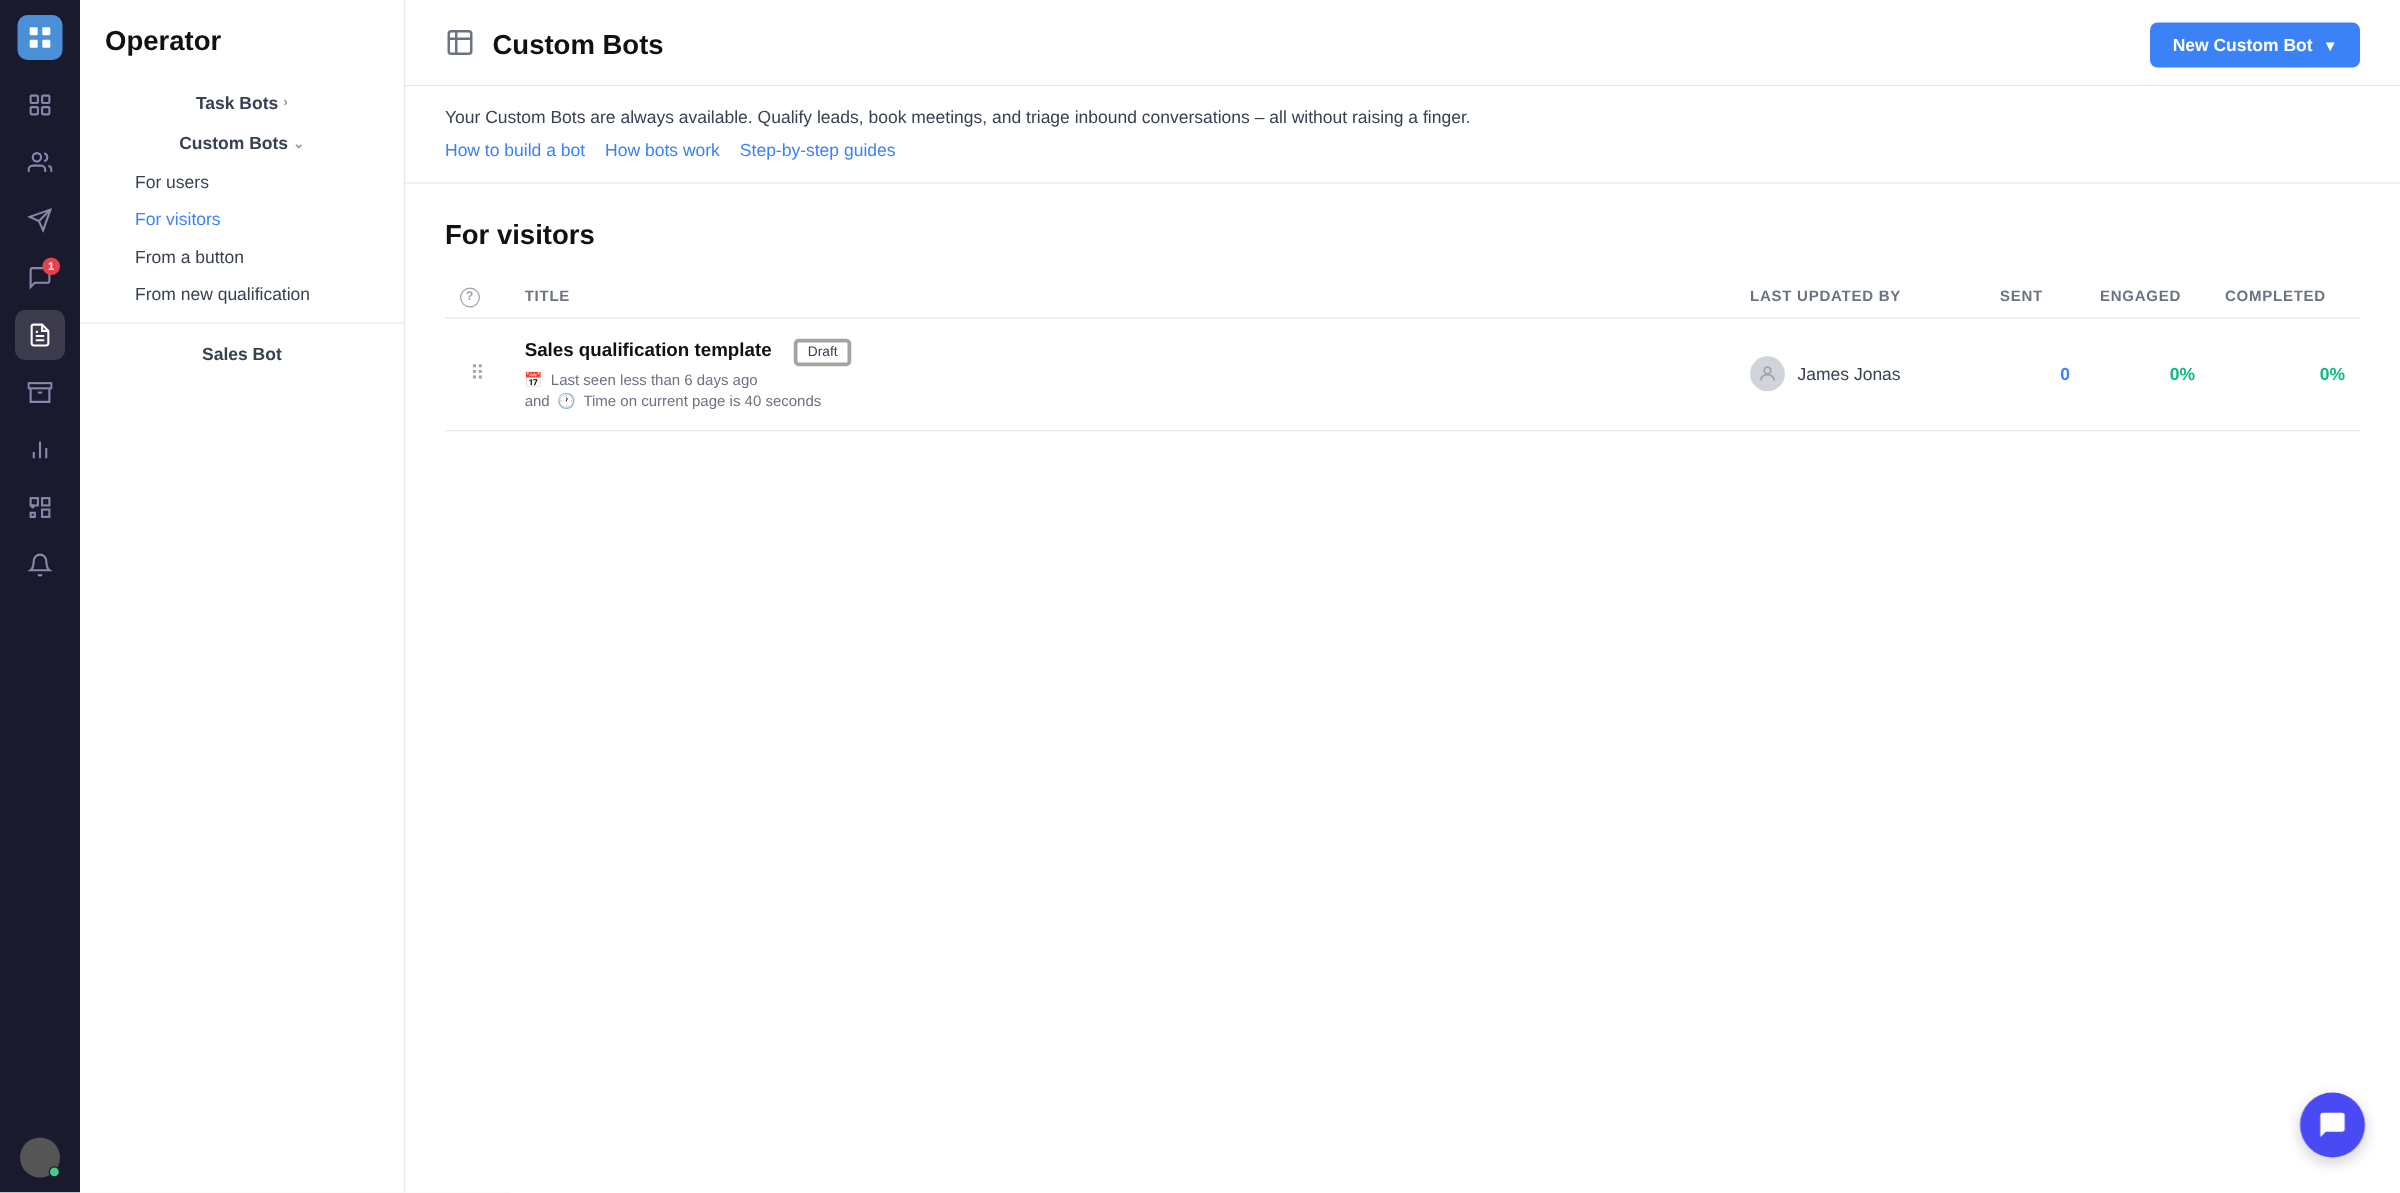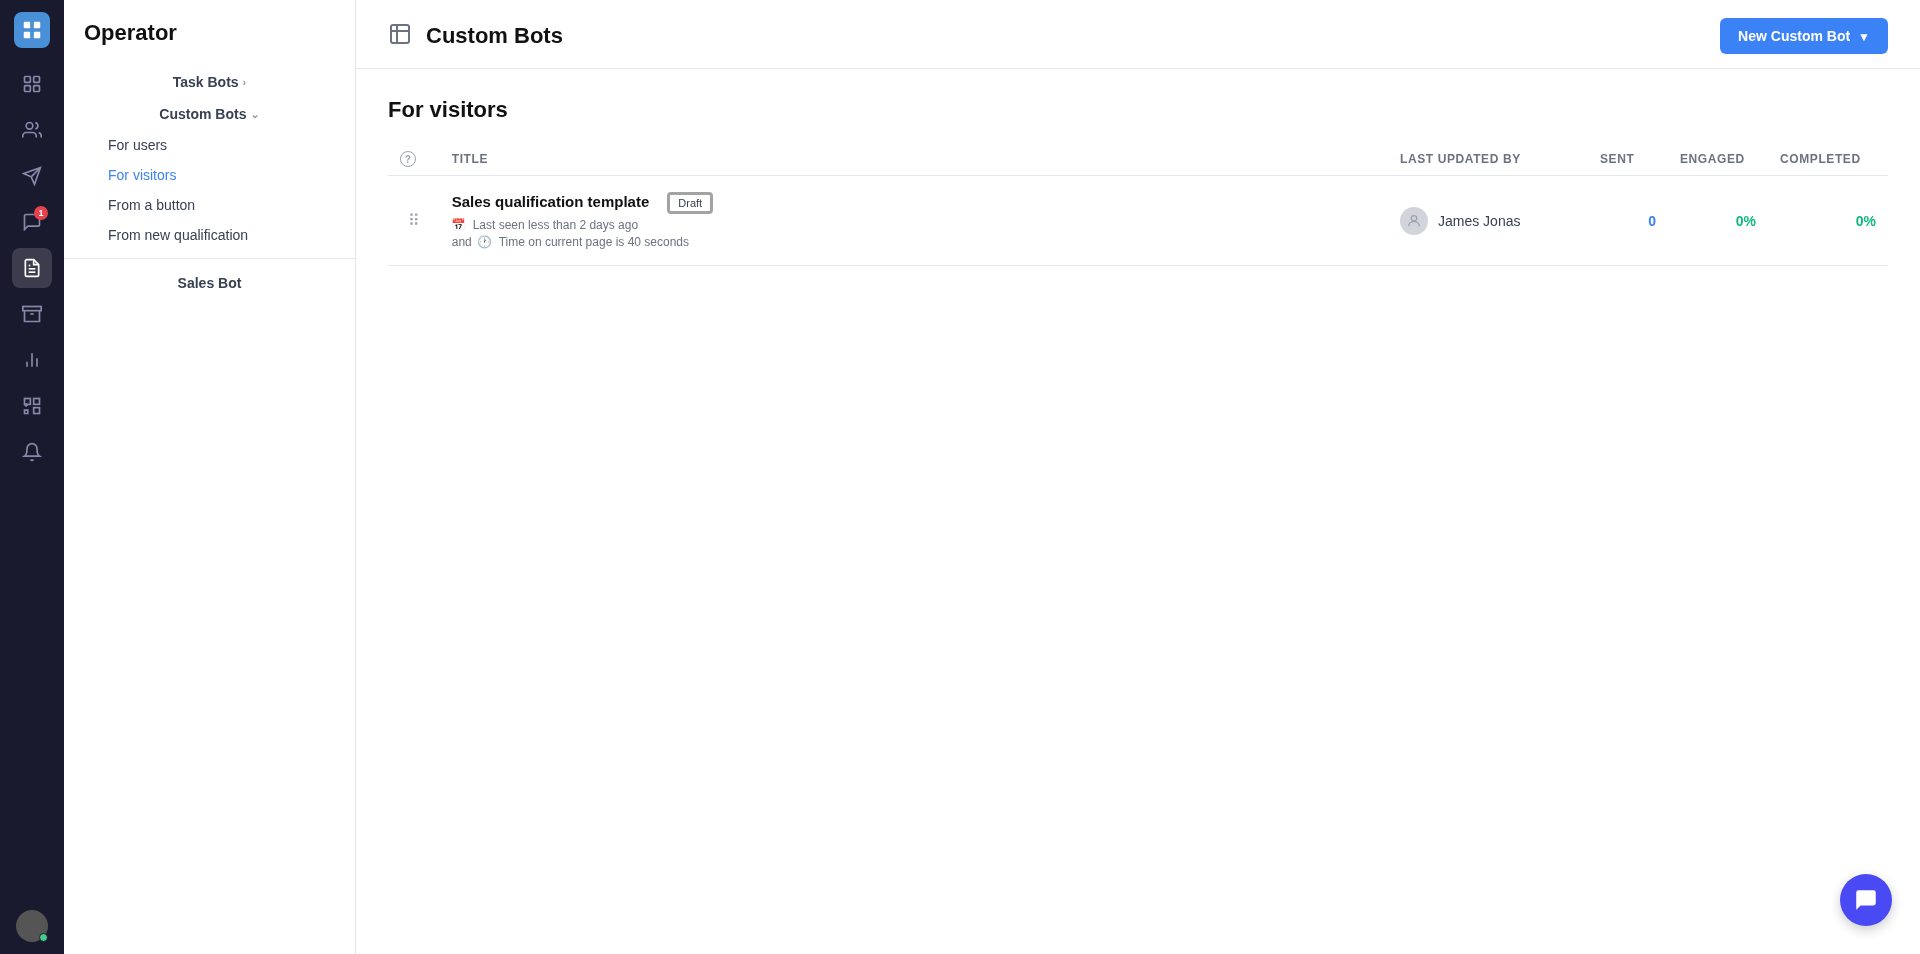--- a/index.html
+++ b/index.html
@@ -56,21 +56,21 @@
       position: absolute;
       bottom: 0; right: 0;
       width: 9px; height: 9px;
       background: #44cc88;
       border-radius: 50%;
       border: 1.5px solid #1a1a2e;
     }
 
     
     .sidebar {
-      width: 292px;
+      width: 260px;
       background: white;
       border-right: 1px solid #e5e7eb;
       padding: 20px 0;
       flex-shrink: 0;
       overflow-y: auto;
     }
     .sidebar-title {
       font-size: 22px;
       font-weight: 700;
       color: #111;
@@ -434,20 +434,28 @@
           </svg>
       </span>
       <span class="header-title">Custom Bots</span>
     </div>
     <button class="btn-new">
       <span>New Custom Bot</span>
       <span class="caret">▼</span>
     </button>
   </div>
 
+  <div class="sub-header">
+    <p class="sub-header-desc">Your Custom Bots are always available. Qualify leads, book meetings, and triage inbound conversations – all without raising a finger.</p>
+    <div class="sub-header-links">
+      <a>How to build a bot</a>
+      <a>How bots work</a>
+      <a>Step-by-step guides</a>
+    </div>
+  </div>
 
   <div class="content">
     <div class="section-title">For visitors</div>
 
     <table class="bot-table">
       <thead>
         <tr>
           <th class="col-check">
             <span class="info-icon">?</span>
           </th>
@@ -464,21 +472,21 @@
             <span class="drag-handle">⠿</span>
           </td>
           <td class="col-title">
             <div style="display:flex; align-items:baseline; gap:6px; flex-wrap:wrap;">
               <span class="bot-name">Sales qualification template</span>
               <span class="draft-badge">Draft</span>
             </div>
             <div class="bot-meta">
               <div class="bot-meta-row">
                 <span class="meta-icon">📅</span>
-                <span>Last seen less than 2 days ago</span>
+                <span>Last seen less than 6 days ago</span>
               </div>
               <div class="bot-meta-row">
                 <span style="color:#6b7280; font-size:12px;">and</span>
                 <span class="meta-icon">🕐</span>
                 <span>Time on current page is 40 seconds</span>
               </div>
             </div>
           </td>
           <td class="col-updated">
             <div class="user-cell">

